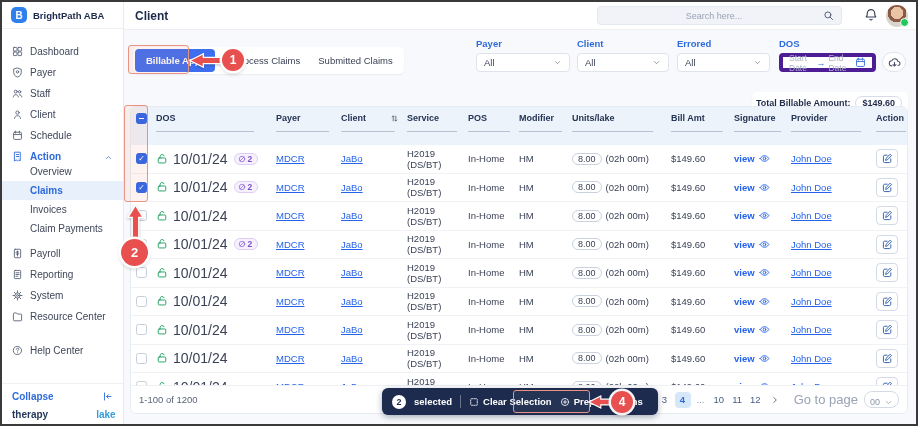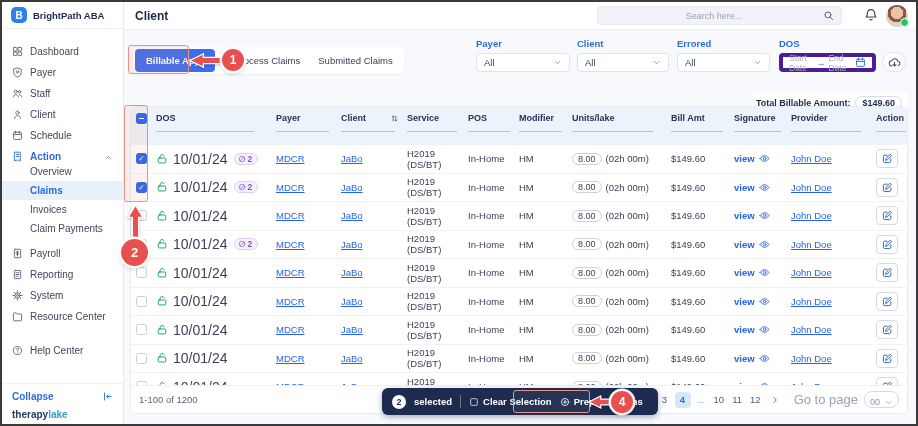--- a/index.html
+++ b/index.html
@@ -16,21 +16,21 @@
   .nav-item { height:21px; display:flex; align-items:flex-end; gap:7px; padding:0 10px; font-size:10px; color:#3f4659; cursor:pointer; white-space:nowrap; }
   .nav-item .ic { color:#5a6478; }
   .nav-item.blue { color:#2f6bdb; font-weight:bold; }
   .nav-item.blue .ic { color:#2f6bdb; }
   .sub-item { height:19px; display:flex; align-items:center; padding:0 10px 0 28px; font-size:10px; color:#3f4659; cursor:pointer; }
   .sub-item.active { background:#e7f0fb; color:#2f6bdb; font-weight:bold; }
   .mlauto { margin-left:auto; }
   .sb-spacer { height:13px; }
   .collapse-row { margin-top:11px; border-top:1px solid #eef0f4; height:25px; display:flex; align-items:center; padding:0 10px; font-size:10px; font-weight:bold; color:#2f6bdb; cursor:pointer; }
   .sb-brand { padding:1px 10px 4px; font-size:10px; font-weight:bold; }
-  .sb-brand .p1 { color:#23395b; } .sb-brand .p2 { color:#2f9fe0; }
+  .sb-brand .p1 { color:#23395b; } .sb-brand .p2 { color:#2f9fe0;margin-left:48px; }
 
   
   #topbar { position:absolute; left:122px; top:0; width:794px; height:28px; background:#fff; border-bottom:1px solid #edeff3; z-index:4; }
   .page-title { position:absolute; left:11px; top:7px; font-size:12px; font-weight:bold; color:#1e2a4a; }
   .searchbox { position:absolute; left:473px; top:4px; width:245px; height:19px; background:#f1f3f8; border:1px solid #e4e8ef; border-radius:4px; display:flex; align-items:center; padding:0 7px; }
   .searchbox input { flex:1; border:none; outline:none; background:transparent; font-size:9px; color:#3f4659; font-family:"Liberation Sans",sans-serif;text-align:center; }
   .searchbox input::placeholder { color:#9aa2b5; }
   .searchbox .ic { color:#4a5568; }
   .bell { position:absolute; left:740px; top:6px; color:#3b4256; cursor:pointer; }
   .avatar { position:absolute; left:762px; top:3px; width:22px; height:22px; border-radius:50%; cursor:pointer;

